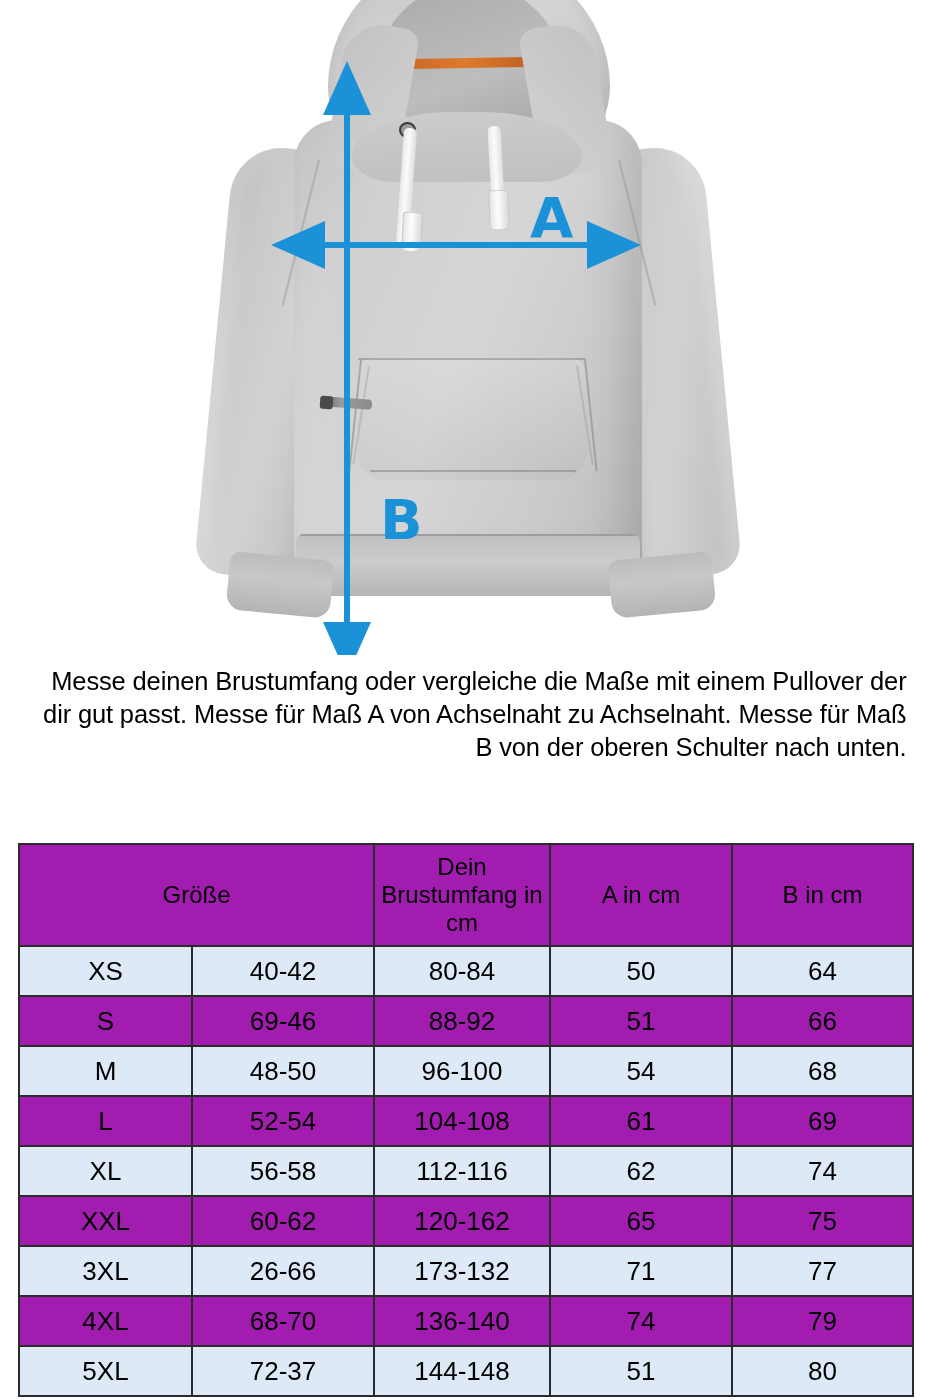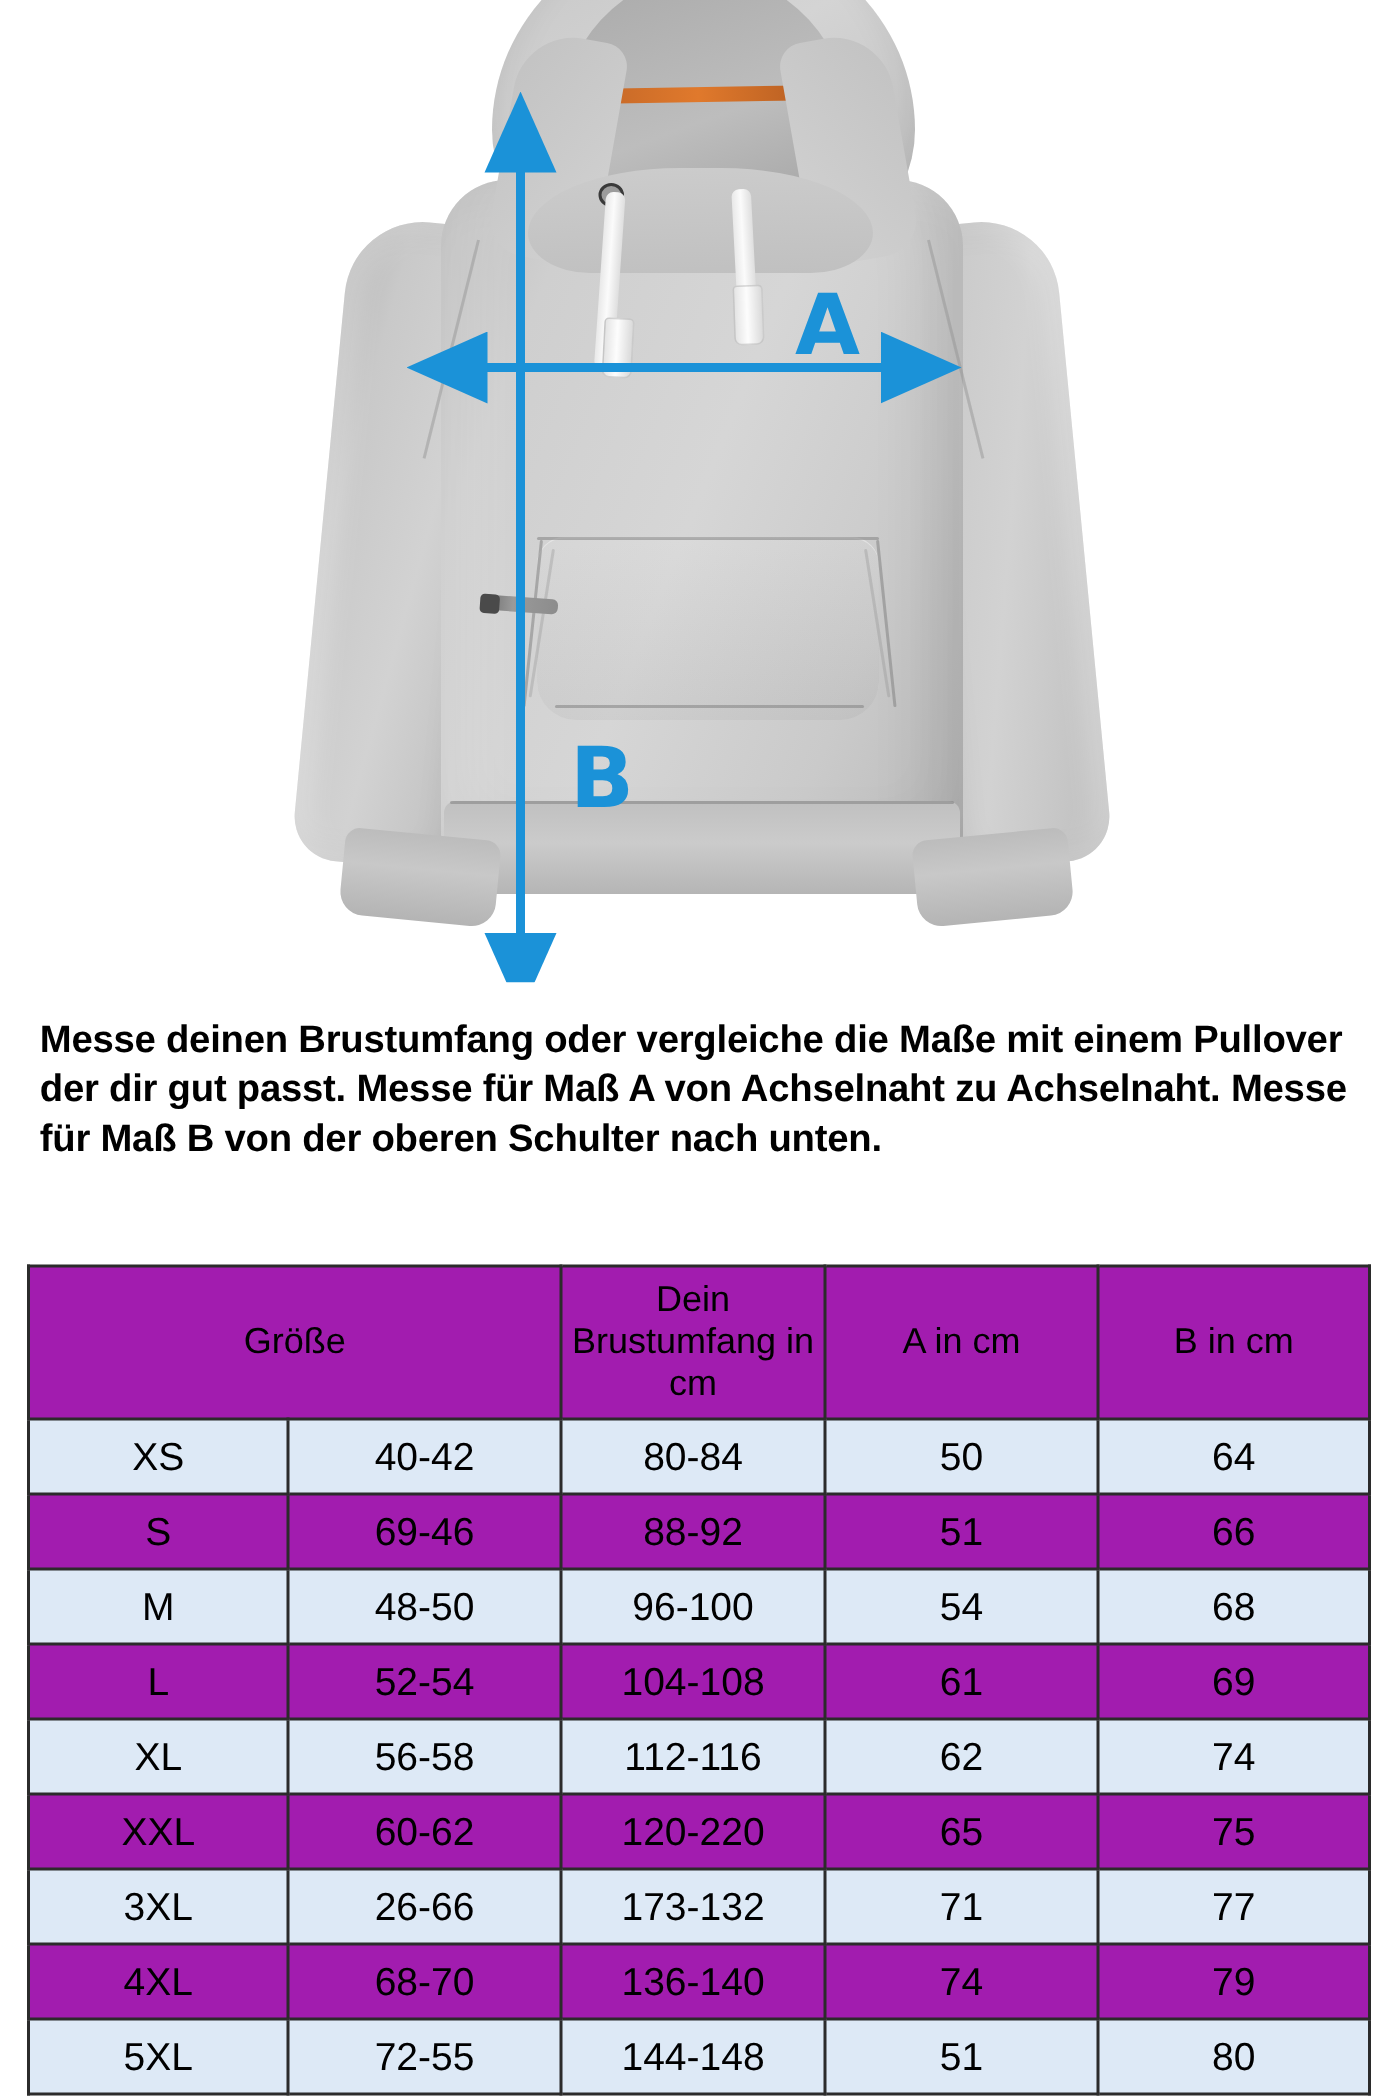--- a/index.html
+++ b/index.html
@@ -258,25 +258,25 @@
     font-size: 56px;
     line-height: 1;
     color: #1b92d8;
   }
   .label-a { left: 530px; top: 190px; }
   .label-b { left: 380px; top: 492px; }
 
   
   .instructions {
     width: 880px;
-    margin: 16px auto;
+    margin: 4px auto;
     padding: 6px 0 14px 0;
-    text-align: left;
+    text-align: right;
     font-family: "Liberation Sans", sans-serif;
-    font-weight: 700;
+    font-weight: 400;
     font-size: 25.5px;
     line-height: 1.30;
     color: #000000;
     letter-spacing: -0.15px;
   }
 
   
   .table-wrap {
     position: absolute;
     left: 18px;
@@ -441,40 +441,40 @@
         <tr class="alt">
           <td>XL</td>
           <td>56-58</td>
           <td>112-116</td>
           <td>62</td>
           <td>74</td>
         </tr>
         <tr>
           <td>XXL</td>
           <td>60-62</td>
-          <td>120-220</td>
+          <td>120-162</td>
           <td>65</td>
           <td>75</td>
         </tr>
         <tr class="alt">
           <td>3XL</td>
           <td>26-66</td>
           <td>173-132</td>
           <td>71</td>
           <td>77</td>
         </tr>
         <tr>
           <td>4XL</td>
           <td>68-70</td>
           <td>136-140</td>
           <td>74</td>
           <td>79</td>
         </tr>
         <tr class="alt">
           <td>5XL</td>
-          <td>72-55</td>
+          <td>72-37</td>
           <td>144-148</td>
           <td>51</td>
           <td>80</td>
         </tr>
       </tbody>
   </table>
 </div>
 
 </body></html>

